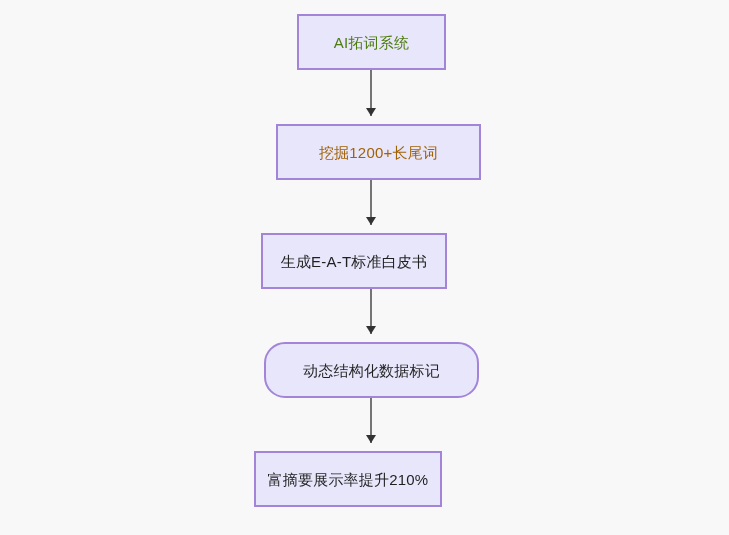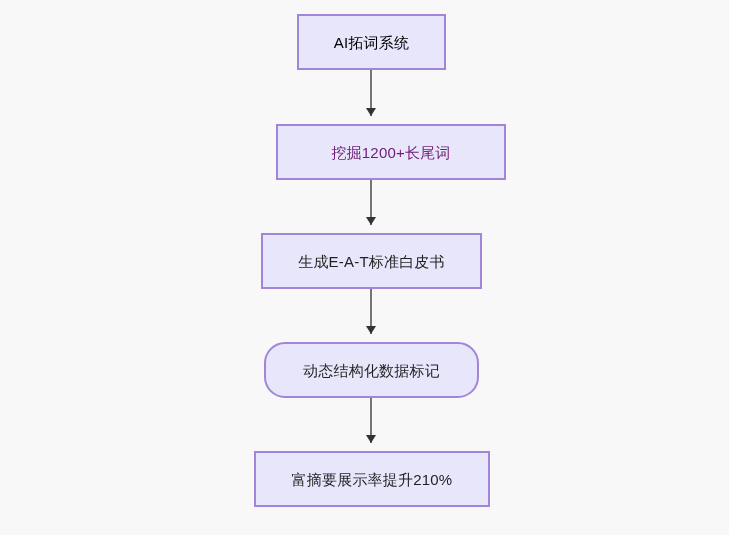--- a/index.html
+++ b/index.html
@@ -44,45 +44,45 @@
     border-left: 5px solid transparent;
     border-right: 5px solid transparent;
     border-top: 8px solid #333333;
   }
 </style>
 </head>
 <body style="background: rgb(248, 248, 248);">
 
 <div id="flowchart">
 
-  <div class="node" style="left: 297px; top: 14px; width: 149px; height: 56px; background: rgb(232, 230, 251); border-color: rgb(162, 133, 216); color: #000000;">
+  <div class="node" style="left: 297px; top: 14px; width: 149px; height: 56px; background: rgb(232, 230, 251); border-color: rgb(162, 133, 216); color: #4d7c0f;">
     <span>AI拓词系统</span>
   </div>
 
   <div class="connector" style="left: 370px; top: 70px; height: 46px; background: rgb(117, 117, 117);"></div>
   <div class="arrowhead" style="left: 366px; top: 108px; border-top-color: rgb(51, 51, 51);"></div>
 
-  <div class="node" style="left: 276px; top: 124px; width: 230px; height: 56px; background: rgb(232, 230, 251); border-color: rgb(162, 133, 216); color: #701a75;">
+  <div class="node" style="left: 276px; top: 124px; width: 205px; height: 56px; background: rgb(232, 230, 251); border-color: rgb(162, 133, 216); color: #a16207;">
     <span>挖掘1200+长尾词</span>
   </div>
 
   <div class="connector" style="left: 370px; top: 180px; height: 45px; background: rgb(117, 117, 117);"></div>
   <div class="arrowhead" style="left: 366px; top: 217px; border-top-color: rgb(51, 51, 51);"></div>
 
-  <div class="node" style="left: 261px; top: 233px; width: 221px; height: 56px; background: rgb(232, 230, 251); border-color: rgb(162, 133, 216); color: rgb(31, 32, 32);">
+  <div class="node" style="left: 261px; top: 233px; width: 186px; height: 56px; background: rgb(232, 230, 251); border-color: rgb(162, 133, 216); color: rgb(31, 32, 32);">
     <span>生成E-A-T标准白皮书</span>
   </div>
 
   <div class="connector" style="left: 370px; top: 289px; height: 45px; background: rgb(117, 117, 117);"></div>
   <div class="arrowhead" style="left: 366px; top: 326px; border-top-color: rgb(51, 51, 51);"></div>
 
   <div class="node" style="left: 264px; top: 342px; width: 215px; height: 56px; background: rgb(232, 230, 251); border-color: rgb(162, 133, 216); color: rgb(31, 32, 32); border-radius: 21px;">
     <span>动态结构化数据标记</span>
   </div>
 
   <div class="connector" style="left: 370px; top: 398px; height: 45px; background: rgb(117, 117, 117);"></div>
   <div class="arrowhead" style="left: 366px; top: 435px; border-top-color: rgb(51, 51, 51);"></div>
 
-  <div class="node" style="left: 254px; top: 451px; width: 236px; height: 56px; background: rgb(232, 230, 251); border-color: rgb(162, 133, 216); color: rgb(31, 32, 32);">
+  <div class="node" style="left: 254px; top: 451px; width: 188px; height: 56px; background: rgb(232, 230, 251); border-color: rgb(162, 133, 216); color: rgb(31, 32, 32);">
     <span>富摘要展示率提升210%</span>
   </div>
 
 </div>
 
 </body></html>

